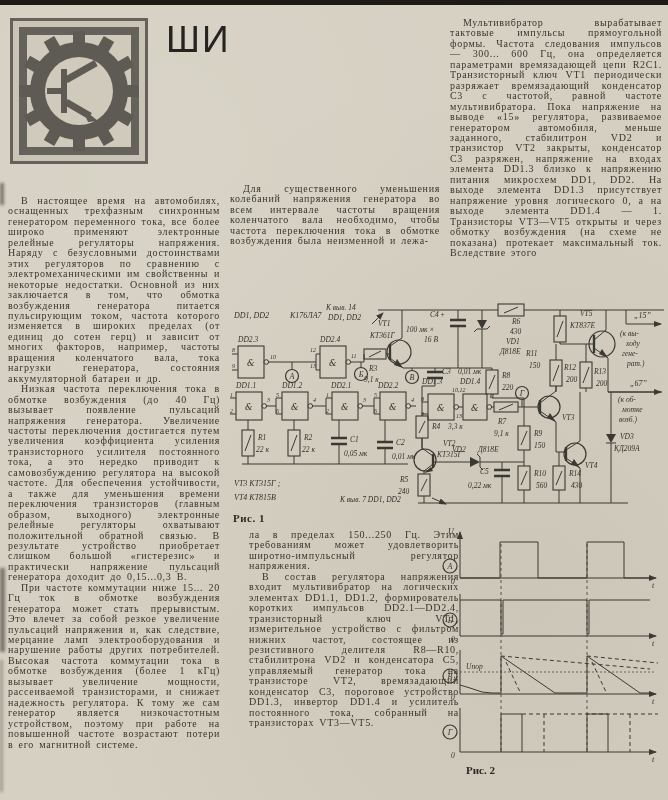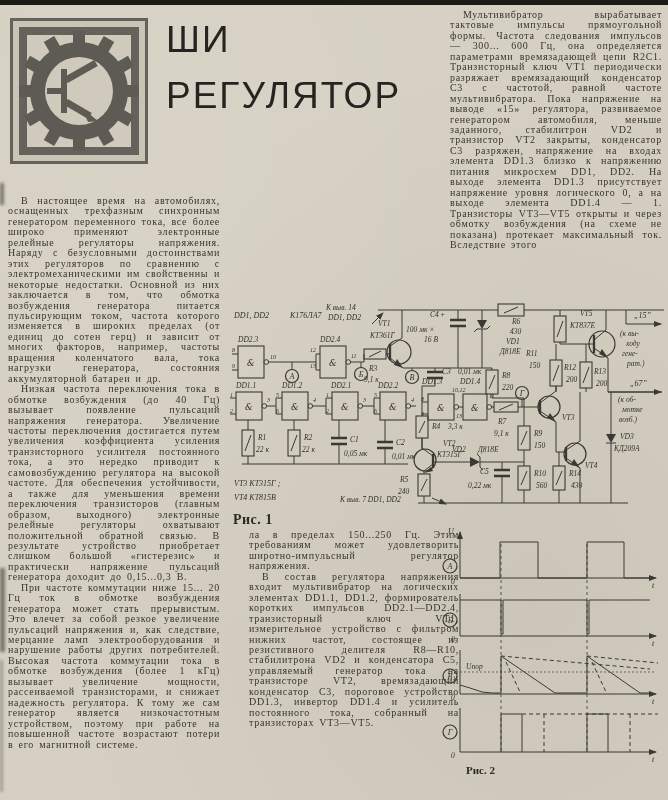--- a/index.html
+++ b/index.html
@@ -14,22 +14,22 @@
   .title{position:absolute;left:166px;top:12px;width:300px;
     font-family:"Liberation Sans",sans-serif;font-weight:400;color:#262420;}
   .tline{font-size:37px;letter-spacing:2px;line-height:56px;white-space:nowrap;}
   .col{position:absolute;font-size:10px;line-height:10.45px;letter-spacing:0.7px;
     word-spacing:2px;text-align:justify;color:#38352d;}
   .col p{margin:0;text-indent:13px;}
   .col p.cont{text-indent:0;}
   .col1{left:8px;top:196px;width:212px;}
   .col2top{left:230px;top:184px;width:210px;}
   .col2bot{left:230px;top:530px;width:210px;margin-left:19px;}
-  .col3top{left:450px;top:10px;width:212px;}
-  .figcap{position:absolute;font-weight:700;font-size:14px;letter-spacing:0.5px;color:#2c2a24;}
+  .col3top{left:450px;top:18px;width:212px;}
+  .figcap{position:absolute;font-weight:700;font-size:11px;letter-spacing:0.5px;color:#2c2a24;}
   .cap1{left:233px;top:512px;}
   .fig1{position:absolute;left:228px;top:298px;}
   .fig2{position:absolute;left:440px;top:522px;}
   .smudge{position:absolute;background:rgba(32,30,23,0.5);filter:blur(1.5px);}
   
   .w{fill:none;stroke:#3b3933;stroke-width:1;}
   .w2{fill:none;stroke:#3b3933;stroke-width:2.3;}
   .rb{fill:none;stroke:#3b3933;stroke-width:1.1;}
   .bb{fill:#d5d0c2;stroke:#3b3933;stroke-width:1;}
   .tc{fill:none;stroke:#3b3933;stroke-width:1.2;}
@@ -77,27 +77,29 @@
       <rect x="51" y="51" width="6" height="44" stroke="none"></rect>
       <rect x="37" y="70" width="14" height="6" stroke="none"></rect>
       <line x1="56" y1="62" x2="86" y2="45" stroke-width="7"></line>
       <line x1="56" y1="84" x2="80" y2="98" stroke-width="7"></line>
       <polygon points="88,103 72,90 78,104" stroke="none"></polygon>
     </g>
   </svg>
 
   <div class="title">
     <div class="tline">ШИ</div>
-    <div class="tline">РЕГУЛЯТОР</div>
   </div>
 
   <div class="col col1">
     <p>В настоящее время на автомобилях, оснащенных трехфазным синхронным генератором переменного тока, все более широко применяют электронные релейные регуляторы напряжения. Наряду с безусловными достоинствами этих регуляторов по сравнению с электромеханическими им свойственны и некоторые недостатки. Основной из них заключается в том, что обмотка возбуждения генератора питается пульсирующим током, частота которого изменяется в широких пределах (от единиц до сотен герц) и зависит от многих факторов, например, частоты вращения коленчатого вала, тока нагрузки генератора, состояния аккумуляторной батареи и др.</p>
     <p>Низкая частота переключения тока в обмотке возбуждения (до 40 Гц) вызывает появление пульсаций напряжения генератора. Увеличение частоты переключения достигается путем увеличения коэффициента усиления транзисторного усилителя постоянного тока, а это нередко приводит к самовозбуждению регулятора на высокой частоте. Для обеспечения устойчивости, а также для уменьшения времени переключения транзисторов (главным образом, выходного) электронные релейные регуляторы охватывают положительной обратной связью. В результате устройство приобретает слишком большой «гистерезис» и практически напряжение пульсаций генератора доходит до 0,15...0,3 В.</p>
     <p>При частоте коммутации ниже 15... 20 Гц ток в обмотке возбуждения генератора может стать прерывистым. Это влечет за собой резкое увеличение пульсаций напряжения и, как следствие, мерцание ламп электрооборудования и нарушение работы других потребителей. Высокая частота коммутации тока в обмотке возбуждения (более 1 кГц) вызывает увеличение мощности, рассеиваемой транзисторами, и снижает надежность регулятора. К тому же сам генератор является низкочастотным устройством, поэтому при работе на повышенной частоте возрастают потери в его магнитной системе.</p>
+  </div>
+  <div class="col col2top">
+    <p>Для существенного уменьшения колебаний напряжения генератора во всем интервале частоты вращения коленчатого вала необходимо, чтобы частота переключения тока в обмотке возбуждения была неизменной и лежа-</p>
   </div>
   <div class="col col3top">
     <p>Мультивибратор вырабатывает тактовые импульсы прямоугольной формы. Частота следования импульсов — 300... 600 Гц, она определяется параметрами времязадающей цепи R2C1. Транзисторный ключ VT1 периодически разряжает времязадающий конденсатор C3 с частотой, равной частоте мультивибратора. Пока напряжение на выводе «15» регулятора, развиваемое генератором автомобиля, меньше заданного, стабилитрон VD2 и транзистор VT2 закрыты, конденсатор C3 разряжен, напряжение на входах элемента DD1.3 близко к напряжению питания микросхем DD1, DD2. На выходе элемента DD1.3 присутствует напряжение уровня логического 0, а на выходе элемента DD1.4 — 1. Транзисторы VT3—VT5 открыты и через обмотку возбуждения (на схеме не показана) протекает максимальный ток. Вследствие этого</p>
   </div>
   <div class="col col2bot">
     <p class="cont">ла в пределах 150...250 Гц. Этим требованиям может удовлетворить широтно-импульсный регулятор напряжения.</p>
     <p>В состав регулятора напряжения входит мультивибратор на логических элементах DD1.1, DD1.2, формирователь коротких импульсов DD2.1—DD2.4, транзисторный ключ VT1, измерительное устройство с фильтром нижних частот, состоящее из резистивного делителя R8—R10, стабилитрона VD2 и конденсатора C5, управляемый генератор тока на транзисторе VT2, времязадающий конденсатор C3, пороговое устройство DD1.3, инвертор DD1.4 и усилитель постоянного тока, собранный на транзисторах VT3—VT5.</p>
   </div>
 
   <svg class="fig1" width="440" height="215" viewBox="0 0 440 215" overflow="visible">

